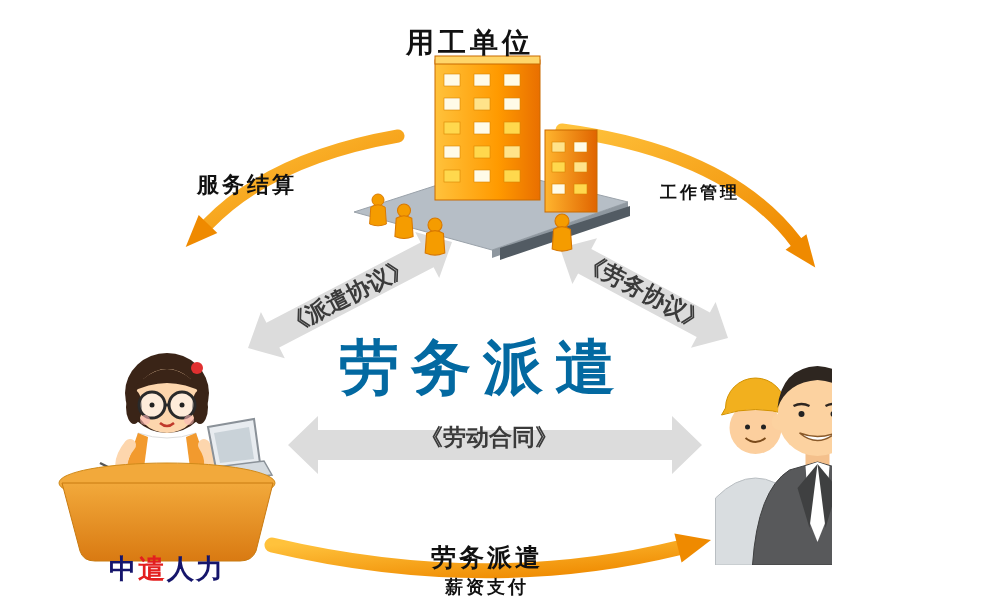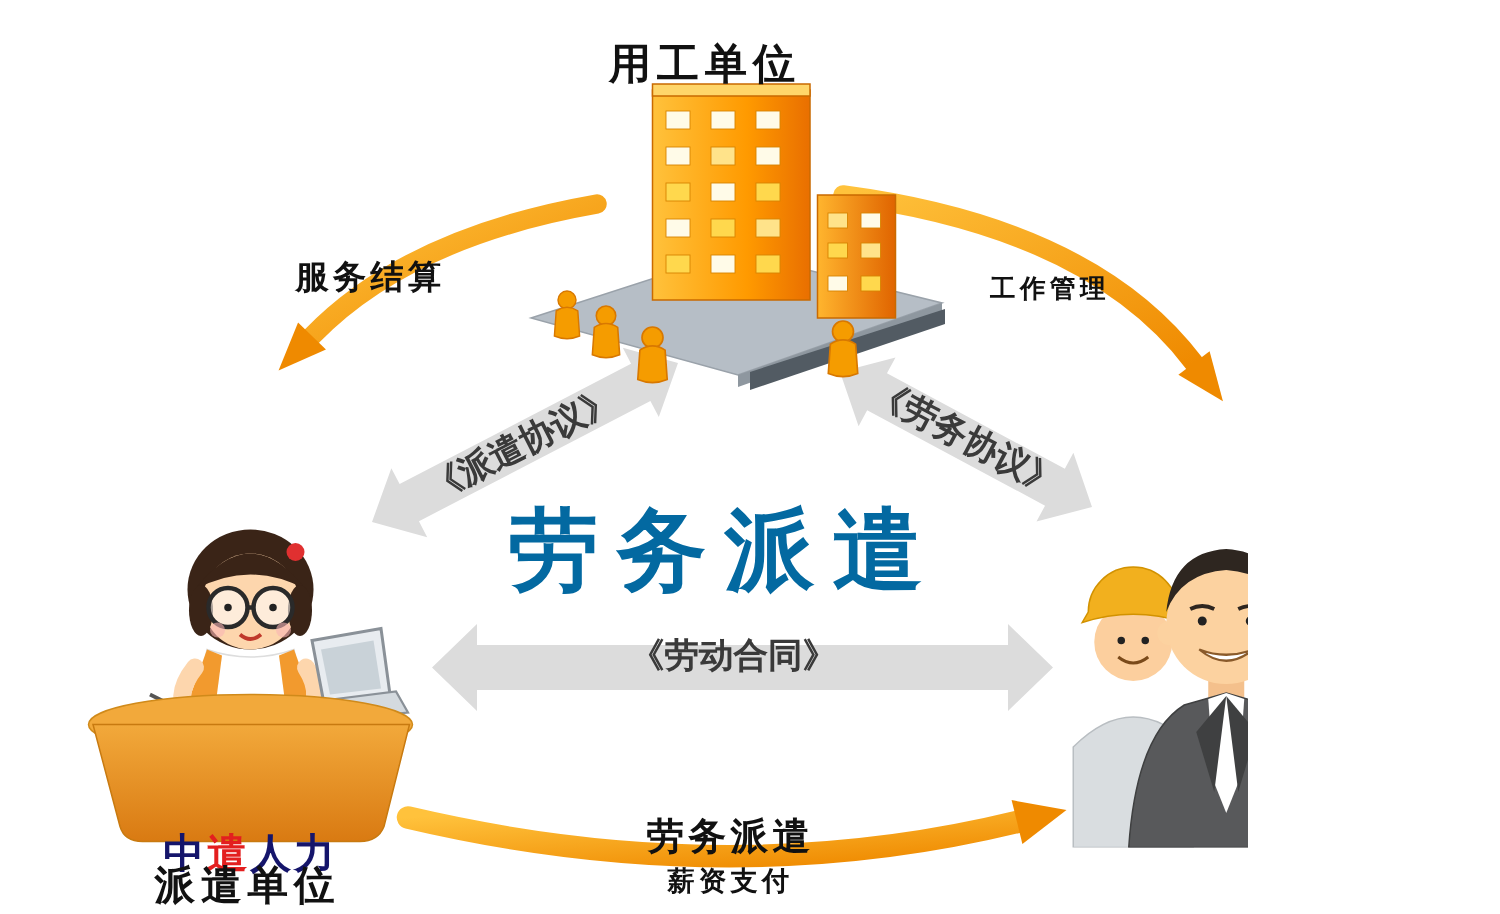--- a/index.html
+++ b/index.html
@@ -221,17 +221,16 @@
   <div class="band-text band-text-left">《派遣协议》</div>
   <div class="band-text band-text-right">《劳务协议》</div>
   <div class="band-text band-text-bottom">《劳动合同》</div>
 
   <div class="lbl center-title">劳务派遣</div>
 
   <div class="desk-sign">
     <span class="sign-dark">中</span><span class="sign-red">遣</span><span class="sign-dark">人力</span>
   </div>
 
-  <div class="lbl lbl-dispatch-unit">派遣单位</div>
   <div class="lbl lbl-hr">劳务派遣</div>
   <div class="lbl lbl-salary">薪资支付</div>
 
 </div>
 
 </body></html>

